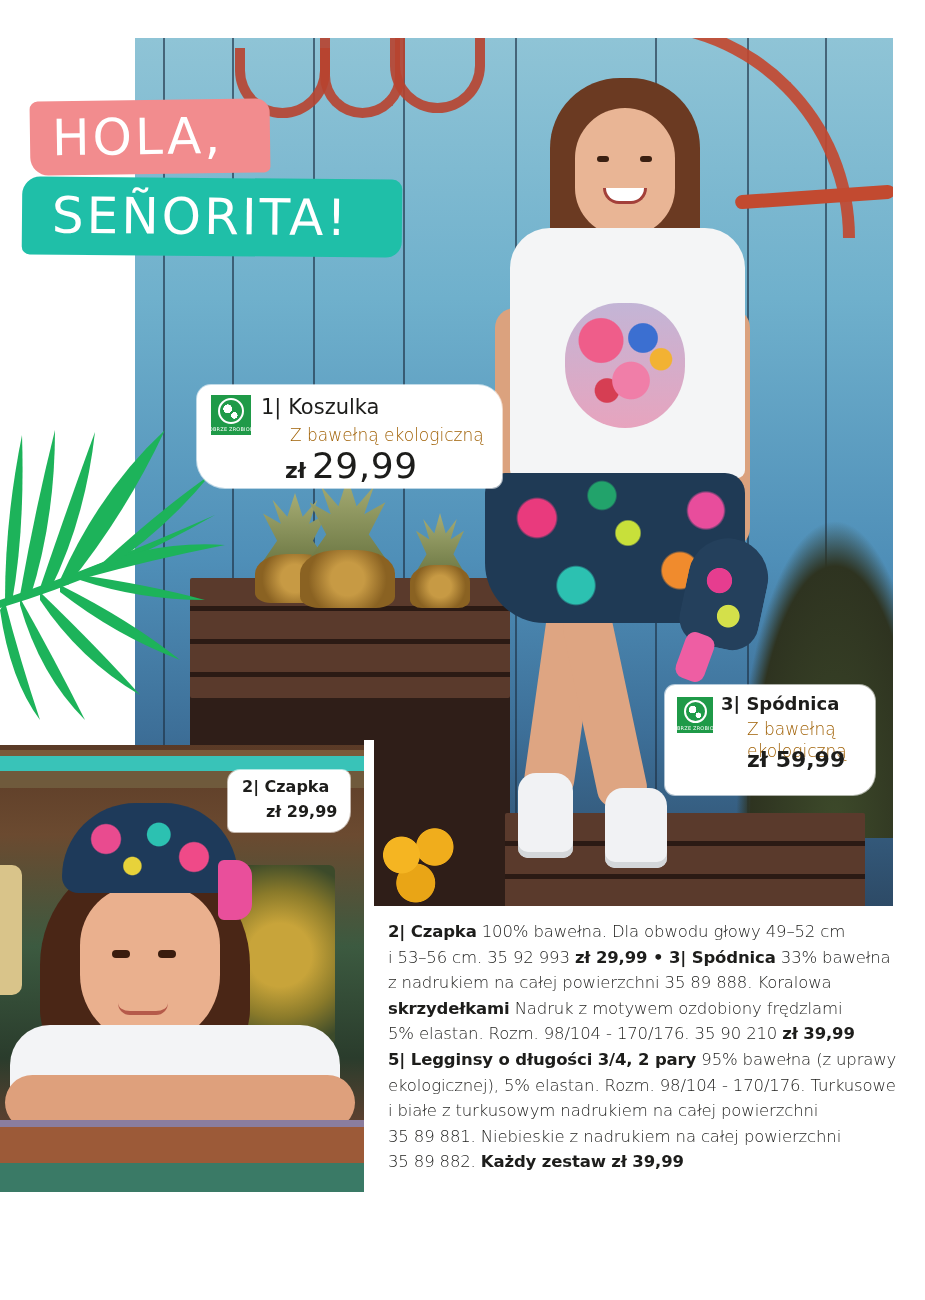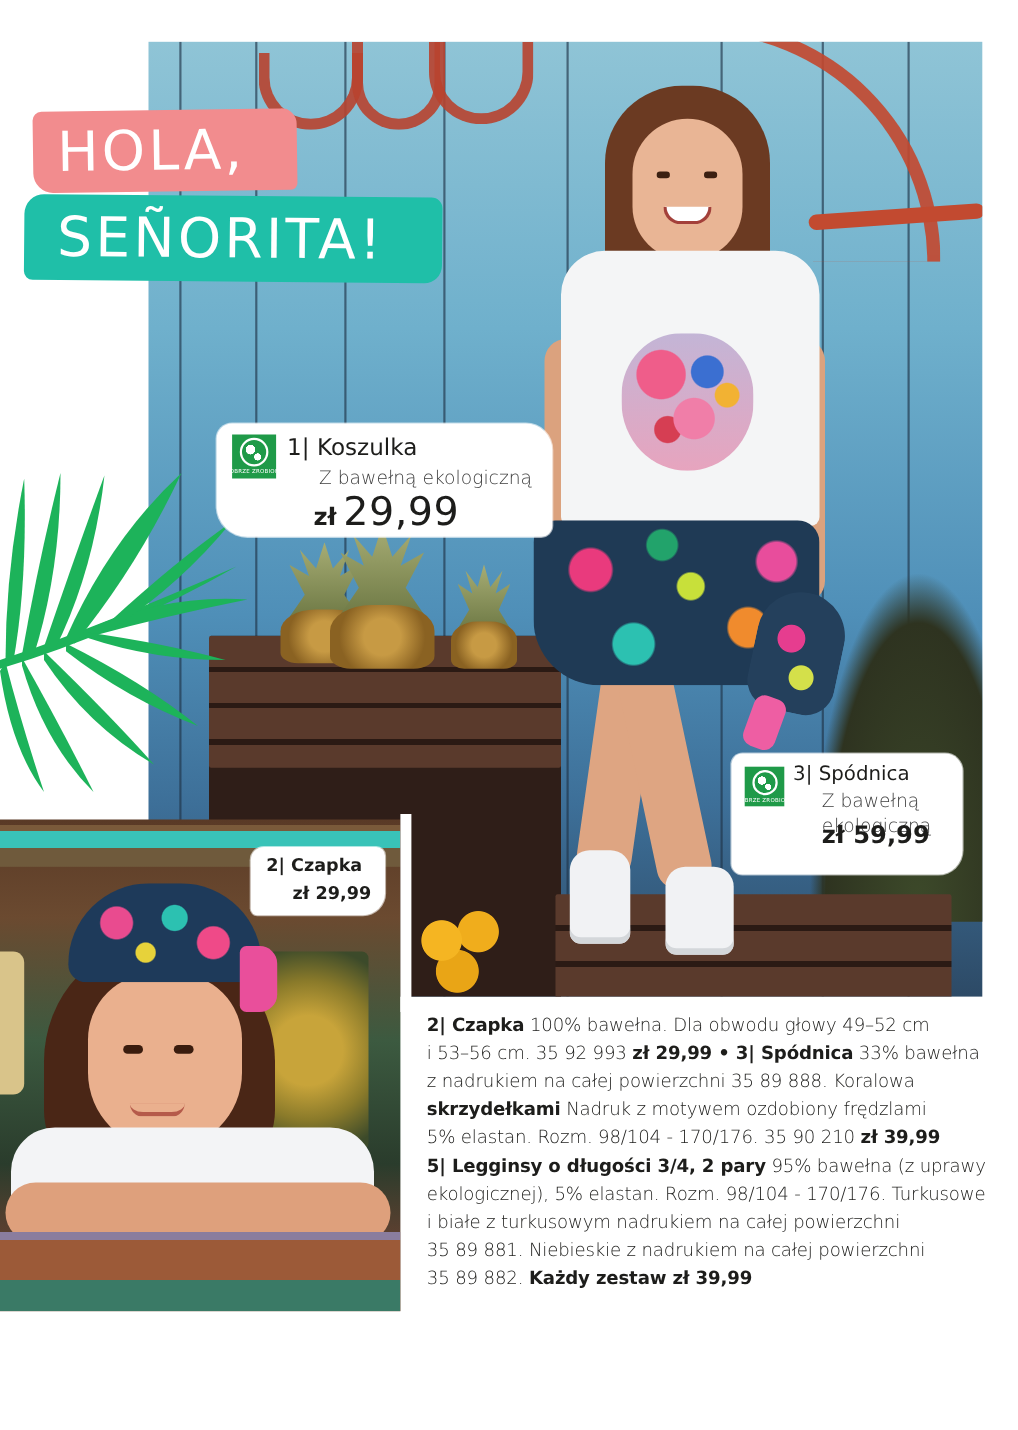--- a/index.html
+++ b/index.html
@@ -72,37 +72,37 @@
 
   
   .palm { position: absolute; left: 0; top: 420px; width: 230px; height: 310px; }
 
   
   .tag { position: absolute; background: #ffffff; border-radius: 14px 24px 10px 28px; box-shadow: 0 0 0 1px rgba(255,255,255,.6); }
   .eco-badge { position: absolute; width: 40px; height: 40px; background: #1f9a48; display: flex; flex-direction: column; align-items: center; justify-content: flex-start; padding-top: 3px; }
   .eco-globe { width: 26px; height: 26px; border: 2.5px solid #fff; border-radius: 50%; background: radial-gradient(circle at 35% 40%, #fff 0 22%, transparent 23%), radial-gradient(circle at 65% 70%, #fff 0 15%, transparent 16%), #1f9a48; }
   .eco-label { font-size: 5px; color: #fff; margin-top: 2px; white-space: nowrap; letter-spacing: .2px; }
   .tag-title { position: absolute; font-size: 21px; color: #1d1d1b; white-space: nowrap; }
-  .tag-sub { position: absolute; font-size: 17px; color: #404040; font-weight: 300; white-space: nowrap; }
+  .tag-sub { position: absolute; font-size: 17px; color: #a16207; font-weight: 300; white-space: nowrap; }
   .tag-price { position: absolute; color: #1d1d1b; white-space: nowrap; }
   .tag-price .cur { font-weight: bold; }
   .tag-price .amt { font-weight: normal; }
 
   .tag1 { left: 197px; top: 385px; width: 305px; height: 103px; }
   .tag1 .eco-badge { left: 14px; top: 10px; }
   .tag1 .tag-title { left: 64px; top: 10px; }
   .tag1 .tag-sub { left: 93px; top: 40px; }
   .tag1 .tag-price { left: 88px; top: 60px; }
   .tag1 .tag-price .cur { font-size: 22px; }
   .tag1 .tag-price .amt { font-size: 36px; margin-left: 6px; letter-spacing: .5px; }
 
   .tag3 { left: 665px; top: 685px; width: 210px; height: 110px; border-radius: 10px 16px 22px 10px; }
   .tag3 .eco-badge { left: 12px; top: 12px; width: 36px; height: 36px; }
   .tag3 .eco-globe { width: 23px; height: 23px; }
-  .tag3 .tag-title { left: 56px; top: 8px; font-size: 18px; font-weight: normal; text-align: center; }
+  .tag3 .tag-title { left: 56px; top: 8px; font-size: 18px; font-weight: bold; text-align: center; }
   .tag3 .tag-sub { left: 82px; top: 33px; font-size: 17px; line-height: 22px; white-space: normal; width: 120px; }
   .tag3 .tag-price { left: 82px; top: 62px; font-size: 22px; font-weight: bold; text-align: right; }
 
   .tag2 { left: 228px; top: 770px; width: 122px; height: 62px; border-radius: 12px 8px 20px 6px; }
   .tag2 .tag-title { left: 14px; top: 7px; font-size: 16px; font-weight: bold; }
   .tag2 .tag-price { left: 38px; top: 32px; font-size: 16px; font-weight: bold; }
 
   
   .inset { position: absolute; left: 0; top: 745px; width: 364px; height: 447px; overflow: hidden;
     background: linear-gradient(180deg, #5a3a26 0%, #6b4a30 20%, #3c5a40 45%, #2a3c2c 70%, #5e4030 85%, #7a4a30 100%); }

